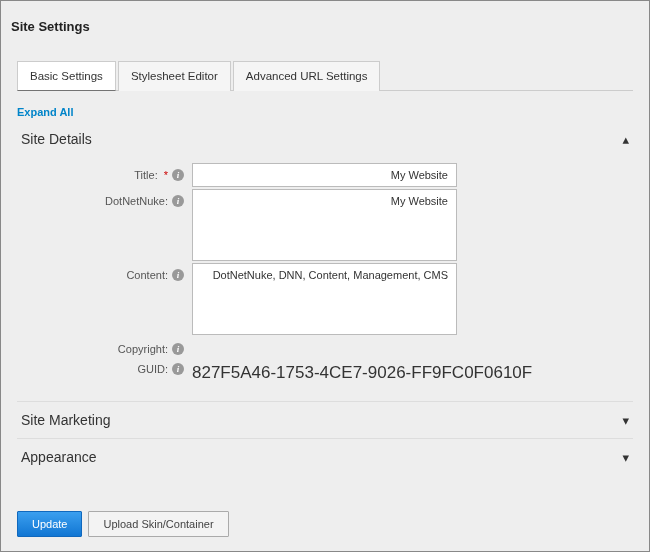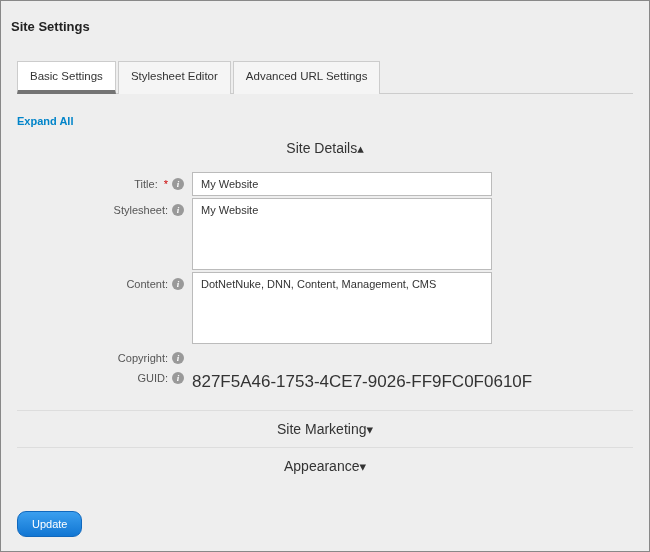--- a/index.html
+++ b/index.html
@@ -42,37 +42,37 @@
     border: 1px solid #ccc;
     border-bottom: none;
     position: relative;
     top: 1px;
     cursor: pointer;
     margin-right: 2px;
   }
   .tab.active {
     background: #fff;
     font-weight: normal;
-    border-bottom: 4px solid #737373;
+    border-bottom: 1px solid #737373;
     padding-left: 12px;
   }
   .expand-all {
-    margin: 20px 0 8px 0;
+    margin: 14px 0 8px 0;
   }
   .expand-all a {
     color: #0084c9;
     font-size: 11px;
     font-weight: bold;
     text-decoration: none;
     cursor: pointer;
   }
   .section-header {
     display: flex;
     align-items: center;
-    justify-content: center;
+    justify-content: space-between;
     padding: 10px 4px;
     font-size: 14px;
     color: #333;
     cursor: pointer;
     border-top: 1px solid #ddd;
   }
   .section-header:first-of-type {
     border-top: none;
     padding-top: 4px;
   }
@@ -114,27 +114,28 @@
     color: #fff;
     font-size: 9px;
     font-style: italic;
     font-weight: bold;
     align-items: center;
     justify-content: center;
     font-family: Georgia, serif;
     cursor: help;
   }
   .form-input, .form-textarea {
-    width: 300px;
+    width: 265px;
     border: 1px solid #bbb;
     padding: 5px 8px;
     font-size: 11px;
     font-family: Arial, sans-serif;
     color: #333;
     background: #fff;
+    text-align: right;
   }
   .form-textarea {
     height: 72px;
     resize: none;
   }
   .form-static {
     padding-top: 6px;
     font-size: 17px;
     color: #333;
   }
@@ -142,21 +143,21 @@
     display: flex;
     gap: 6px;
     padding-top: 6px;
     margin-top: auto;
   }
   .btn {
     padding: 6px 14px;
     font-size: 11px;
     border: 1px solid #aaa;
     cursor: pointer;
-    border-radius: 9px;
+    border-radius: 1px;
   }
   .btn-primary {
     background: linear-gradient(#3b9fef, #1176d3);
     color: #fff;
     border: 1px solid #1068bd;
   }
   .btn-default {
     background: #f3f3f3;
     color: #444;
   }
@@ -190,21 +191,21 @@
         <div class="form-label">
           <span>Title:</span>
           <span class="required">*</span>
           <span class="info-icon">i</span>
         </div>
         <input class="form-input" value="My Website" style="">
       </div>
 
       <div class="form-row">
         <div class="form-label">
-          <span>Stylesheet:</span>
+          <span>DotNetNuke:</span>
           <span class="info-icon">i</span>
         </div>
         <textarea class="form-textarea" style="">My Website</textarea>
       </div>
 
       <div class="form-row">
         <div class="form-label">
           <span>Content:</span>
           <span class="info-icon">i</span>
         </div>
@@ -233,16 +234,17 @@
       <span class="chevron">▾</span>
     </div>
 
     <div class="section-header">
       <span>Appearance</span>
       <span class="chevron">▾</span>
     </div>
 
     <div class="footer-buttons">
       <button class="btn btn-primary">Update</button>
+      <button class="btn btn-default">Upload Skin/Container</button>
     </div>
 
   </div>
 </div>
 
 </body></html>

